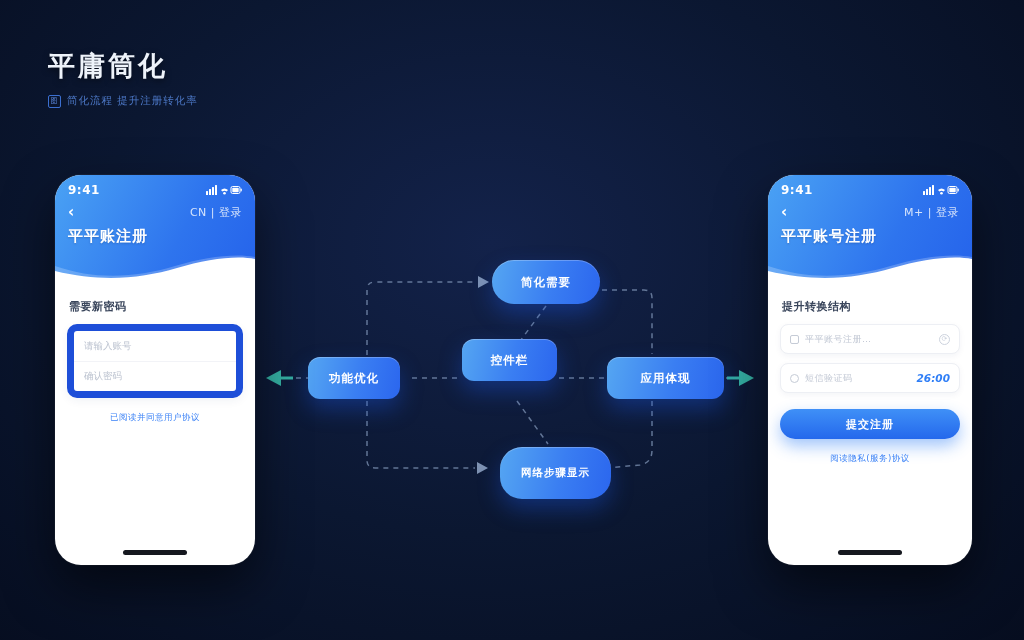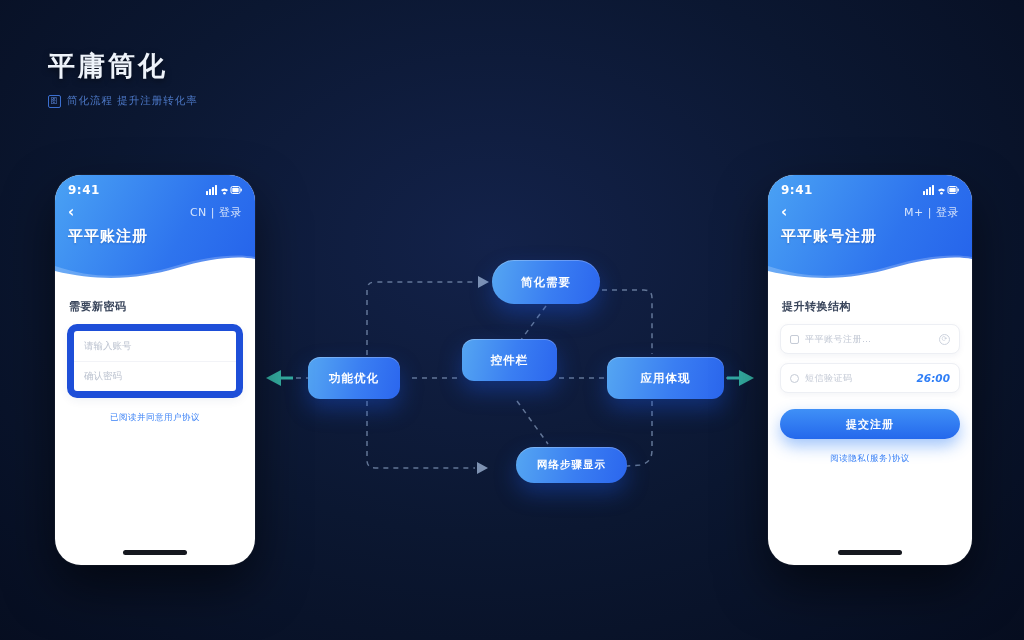--- a/index.html
+++ b/index.html
@@ -78,21 +78,21 @@
   .node { position:absolute; display:flex; align-items:center; justify-content:center;
     color:#fff; font-size:11.5px; font-weight:600; letter-spacing:1px;
     background:linear-gradient(102deg,#55a6f2 0%, #3a7ef2 55%, #2b66ee 100%);
     box-shadow:0 10px 22px rgba(25,85,220,.38), inset 0 1px 0 rgba(255,255,255,.25); }
   .node.pill { border-radius:22px; }
   .node.rect { border-radius:12px; }
   #node-top    { left:492px; top:260px; width:108px; height:44px; }
   #node-left   { left:308px; top:357px; width:92px;  height:42px; }
   #node-center { left:462px; top:339px; width:95px;  height:42px;text-align:center; }
   #node-right  { left:607px; top:357px; width:117px;  height:42px; }
-  #node-bottom { left:516px; top:447px; width:111px; height:36px; font-size:10.5px; }
+  #node-bottom { left:500px; top:447px; width:111px; height:52px; font-size:10.5px; }
 
   svg.connectors { position:absolute; left:0; top:0; width:1024px; height:640px;
     pointer-events:none; }
 </style>
 </head>
 <body>
 
 <div class="page-title">平庸筒化</div>
 <div class="page-subtitle">
   <span class="badge">图</span>

